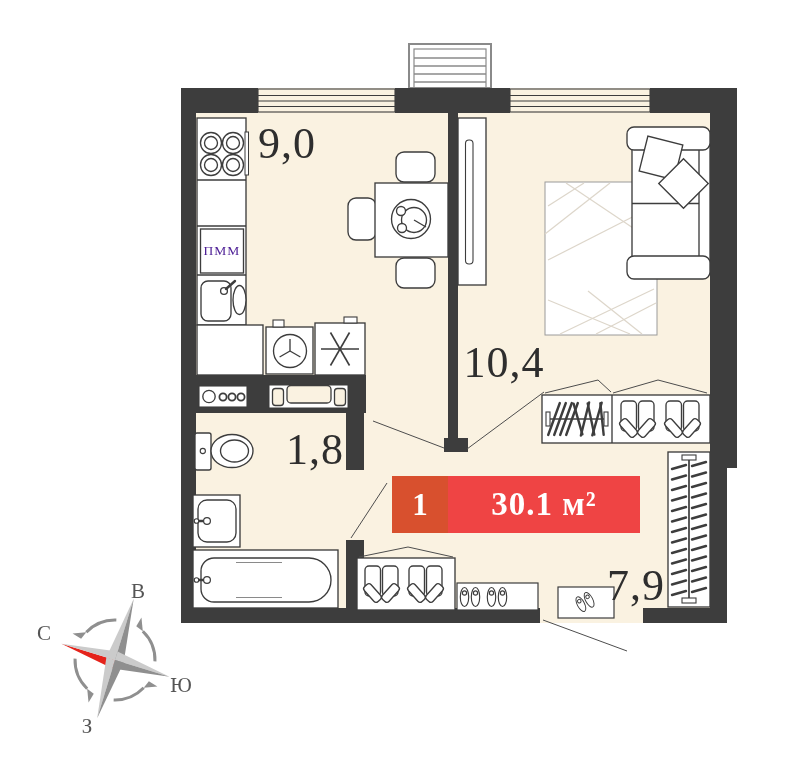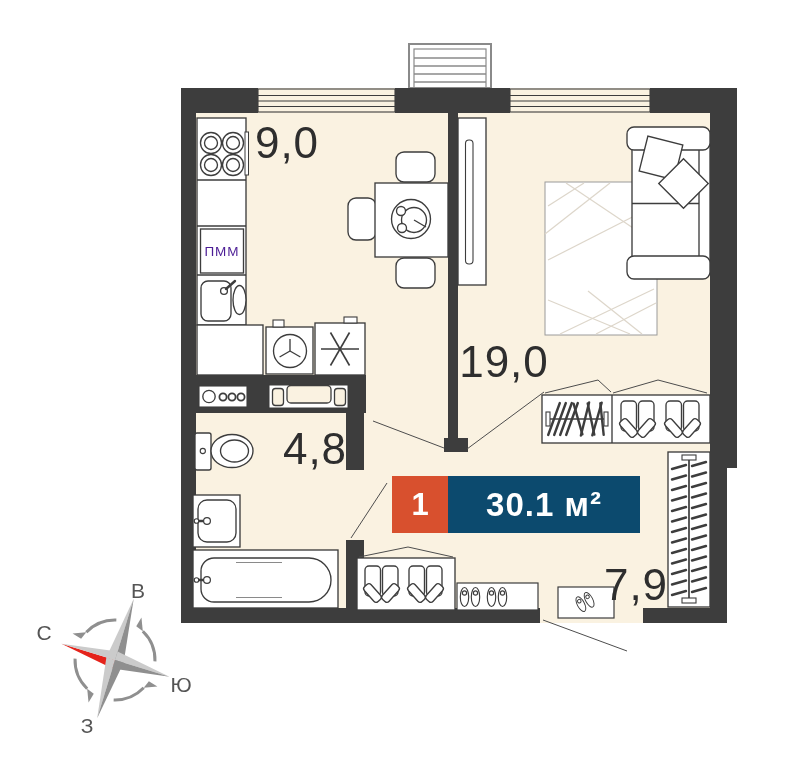--- a/index.html
+++ b/index.html
@@ -1,38 +1,38 @@
 <!DOCTYPE html>
 <html><head>
 <meta charset="utf-8">
 <style>
   html,body{margin:0;padding:0;background:#fff;}
   #stage{position:relative;width:800px;height:777px;background:#ffffff;overflow:hidden;
-         font-family:Liberation Sans, sans-serif;}
+         font-family:Liberation Serif, serif;}
   #plan-svg{position:absolute;left:0;top:0;}
   
   .w  {fill:#3d3d3d;}
   .fl {fill:#faf2e1;}
   .fw {fill:#ffffff;stroke:#3d3d3d;stroke-width:1.35;}
   .fc {fill:#faf2e1;stroke:#3d3d3d;stroke-width:1.3;}
   .ln {stroke:#3d3d3d;stroke-width:1.35;fill:none;}
   .thn{stroke:#3d3d3d;stroke-width:1.1;fill:none;}
   .th {stroke:#3d3d3d;stroke-width:2.4;stroke-linecap:round;}
   .ld {stroke:#4d4d4d;stroke-width:1;fill:none;}
   .rugl{stroke:#ddd6ca;stroke-width:1.2;}
   .gry{stroke:#8a8a8a;fill:none;}
   
   .area-label{position:absolute;transform:translate(-50%,-50%);font-size:44px;color:#2e2e2e;
               letter-spacing:1px;white-space:nowrap;}
   .pmm-label{position:absolute;transform:translate(-50%,-50%);font-size:13.5px;color:#4c1d95;
              letter-spacing:1px;white-space:nowrap;}
   .badge{position:absolute;left:392px;top:476px;width:248px;height:57px;display:flex;}
   .badge-num{width:56px;background:#d8502e;color:#fff;display:flex;align-items:center;
              justify-content:center;font-size:31px;font-weight:bold;}
-  .badge-area{flex:1;background:#0c4a6e;color:#fff;display:flex;align-items:center;
+  .badge-area{flex:1;background:#ef4444;color:#fff;display:flex;align-items:center;
               justify-content:center;font-size:33px;font-weight:bold;letter-spacing:1px;}
   .cl{position:absolute;transform:translate(-50%,-50%);font-size:21px;color:#555;}
 </style>
 </head>
 <body>
 
 <div id="stage">
 
 <svg id="plan-svg" width="800" height="777" viewBox="0 0 800 777">
 
@@ -303,22 +303,22 @@
       <polygon points="154,88 90,97 90,88" fill="#8f8f8f"></polygon>
       <polygon points="90,145 99,88 90,88" fill="#cbcbcb"></polygon>
       <polygon points="90,145 81,88 90,88" fill="#8f8f8f"></polygon>
       <polygon points="29,88 90,79 90,88" fill="#cbcbcb"></polygon>
       <polygon points="29,88 90,97 90,88" fill="#8f8f8f"></polygon>
     </g>
   </g>
 </svg>
 
 <span class="area-label" style="left:287px;top:143px">9,0</span>
-<span class="area-label" style="left:504px;top:362px">19,0</span>
-<span class="area-label" style="left:315px;top:449px">4,8</span>
+<span class="area-label" style="left:504px;top:362px">10,4</span>
+<span class="area-label" style="left:315px;top:449px">1,8</span>
 <span class="area-label" style="left:636px;top:585px">7,9</span>
 <span class="pmm-label" style="left:222px;top:251px">ПММ</span>
 
 <div class="badge">
   <div class="badge-num">1</div>
   <div class="badge-area">30.1 м²</div>
 </div>
 
 <span class="cl" style="left:44px;top:633px">С</span>
 <span class="cl" style="left:138px;top:591px">В</span>

